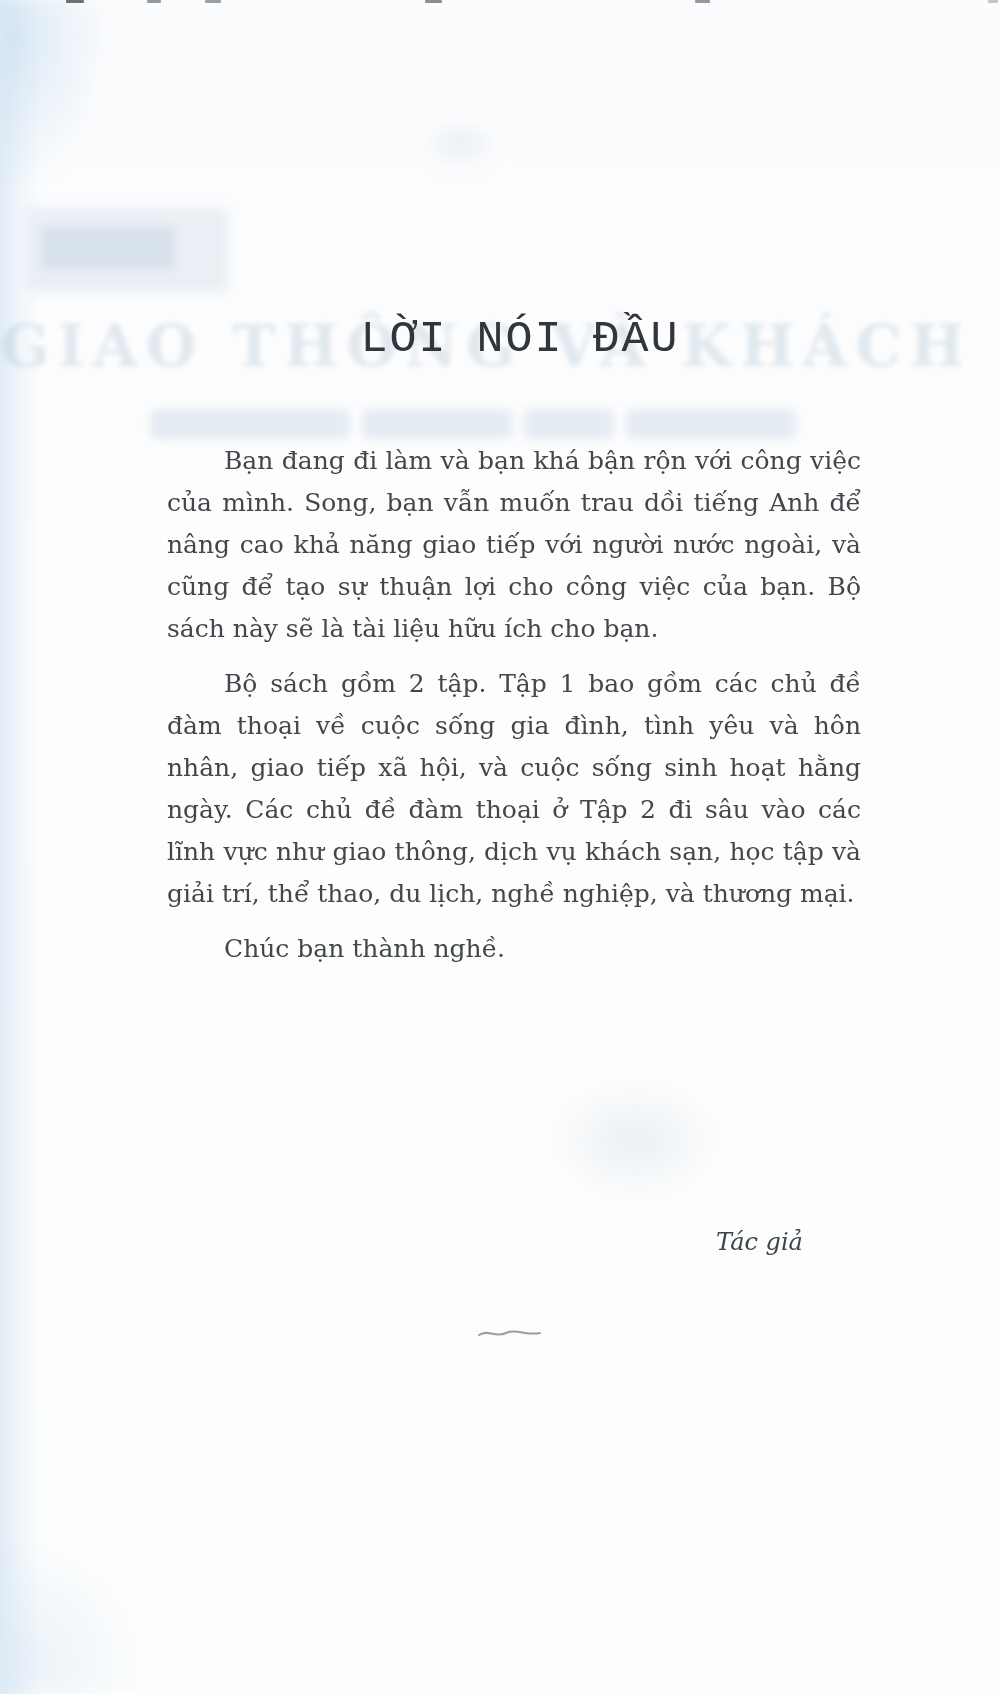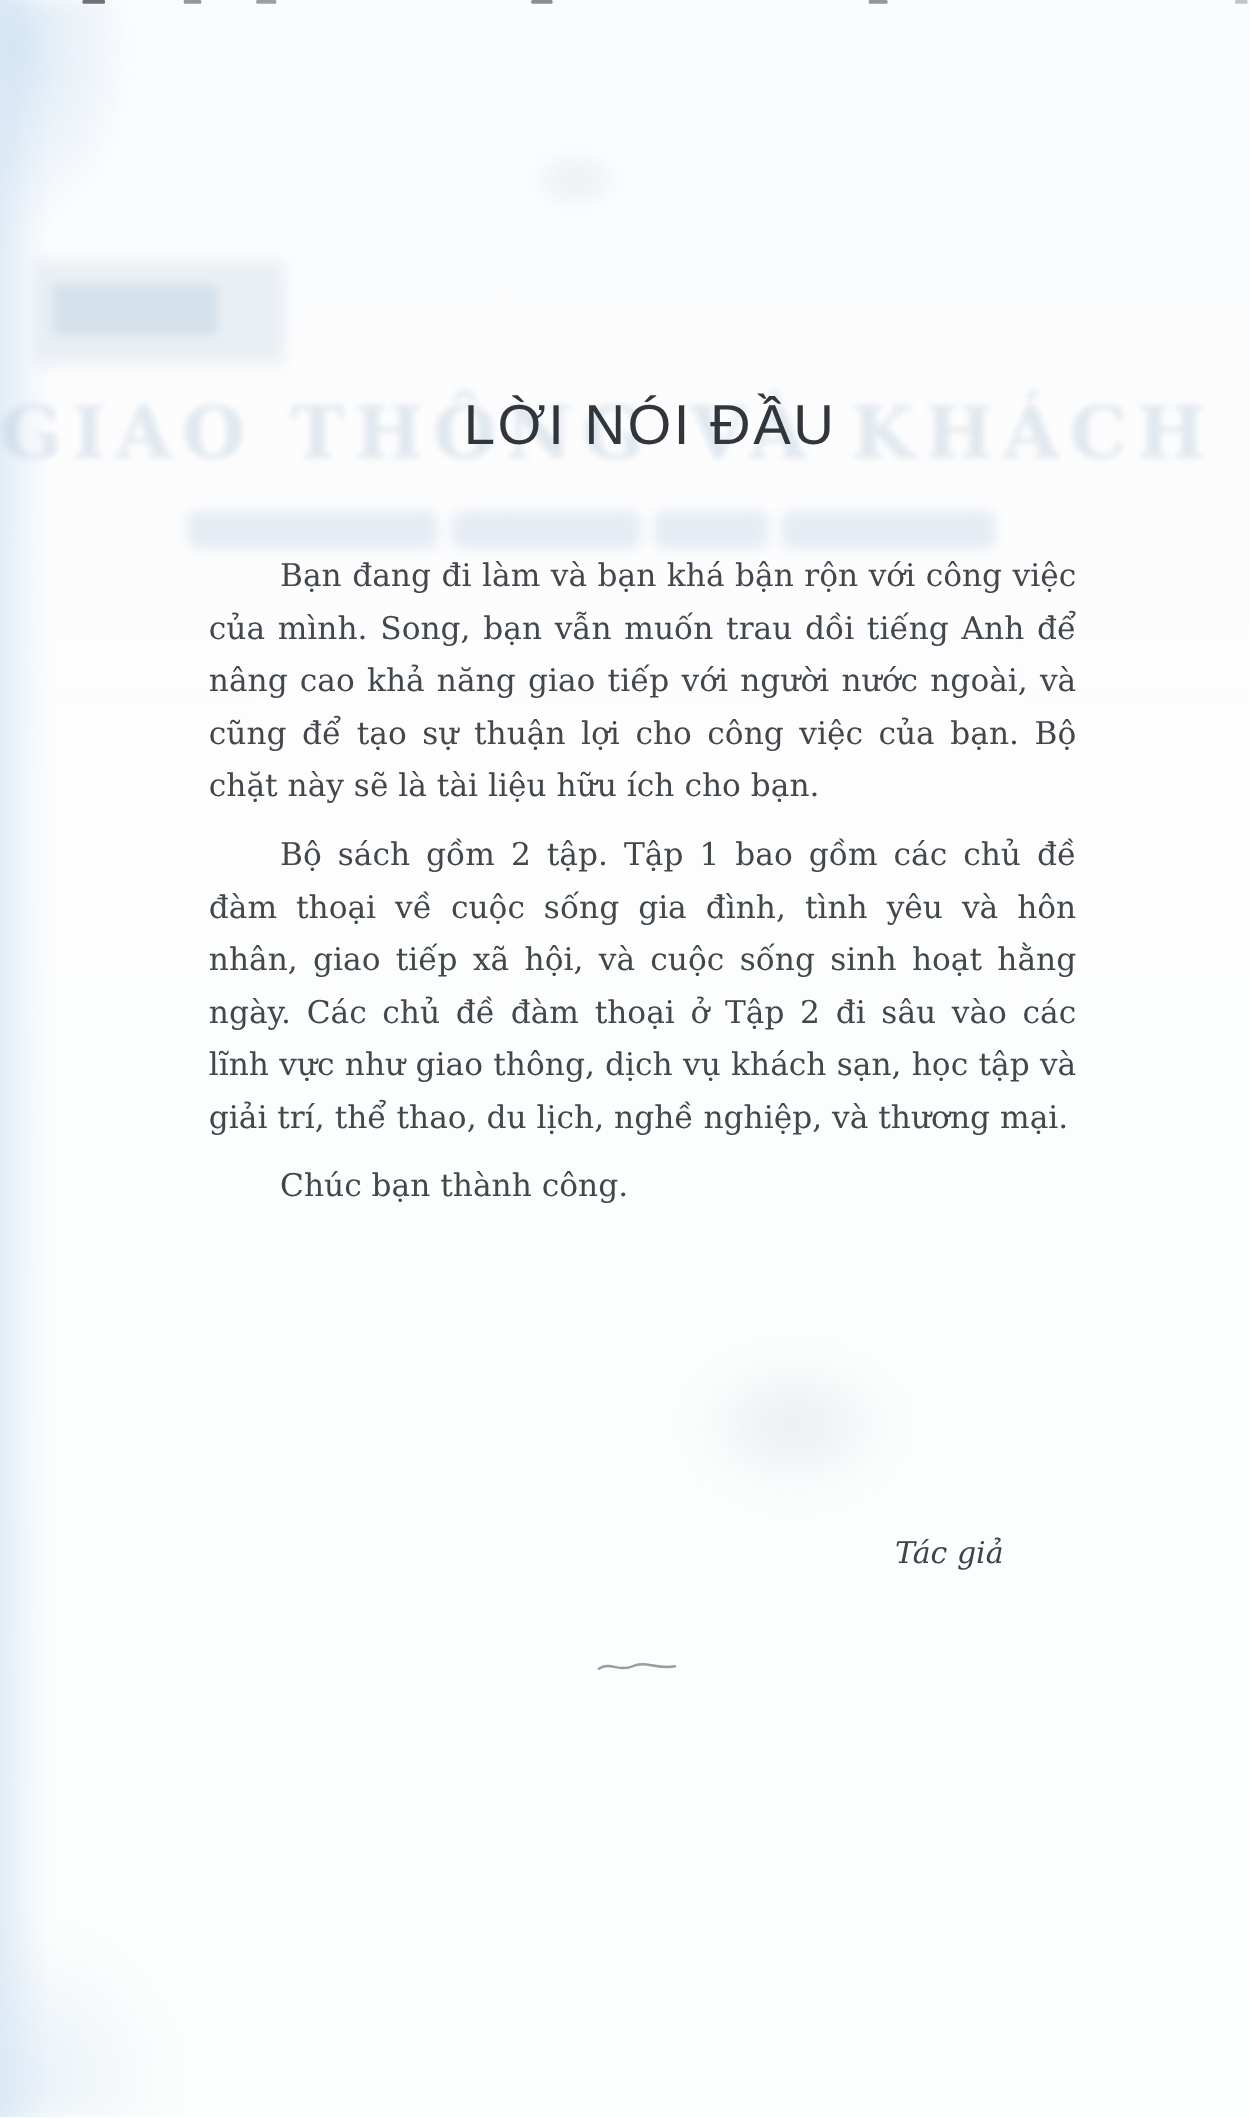--- a/index.html
+++ b/index.html
@@ -76,21 +76,21 @@
     filter:blur(9px);
   }
   
   .title{
     position:absolute;left:40px;right:0;top:314px;
     margin:0;
     text-align:center;
     font-size:45px;font-weight:400;
     letter-spacing:2px;
     color:#30363b;
-    font-family:Liberation Sans, sans-serif;
+    font-family:Liberation Mono, monospace;
   }
   .body-text{
     position:absolute;left:167px;top:440px;width:694px;
     font-size:25px;line-height:42px;
     color:#42474b;
     text-align:justify;
   }
   .body-text p{
     margin:0 0 13px 0;
     text-indent:57px;
@@ -125,23 +125,23 @@
   <div class="ghost-heading">GIAO THÔNG VÀ KHÁCH SẠN</div>
   <div class="ghost-subtitle">
     <span class="gsw1"></span><span class="gsw2"></span><span class="gsw3"></span><span class="gsw4"></span>
   </div>
   <div class="smudge-a"></div>
   <div class="smudge-b"></div>
 
   <h1 class="title">LỜI NÓI ĐẦU</h1>
 
   <div class="body-text">
-    <p>Bạn đang đi làm và bạn khá bận rộn với công việc của mình. Song, bạn vẫn muốn trau dồi tiếng Anh để nâng cao khả năng giao tiếp với người nước ngoài, và cũng để tạo sự thuận lợi cho công việc của bạn. Bộ chặt này sẽ là tài liệu hữu ích cho bạn.</p>
+    <p>Bạn đang đi làm và bạn khá bận rộn với công việc của mình. Song, bạn vẫn muốn trau dồi tiếng Anh để nâng cao khả năng giao tiếp với người nước ngoài, và cũng để tạo sự thuận lợi cho công việc của bạn. Bộ sách này sẽ là tài liệu hữu ích cho bạn.</p>
     <p>Bộ sách gồm 2 tập. Tập 1 bao gồm các chủ đề đàm thoại về cuộc sống gia đình, tình yêu và hôn nhân, giao tiếp xã hội, và cuộc sống sinh hoạt hằng ngày. Các chủ đề đàm thoại ở Tập 2 đi sâu vào các lĩnh vực như giao thông, dịch vụ khách sạn, học tập và giải trí, thể thao, du lịch, nghề nghiệp, và thương mại.</p>
-    <p class="closing">Chúc bạn thành công.</p>
+    <p class="closing">Chúc bạn thành nghề.</p>
   </div>
 
   <div class="signature">Tác giả</div>
 
   <svg class="squiggle" viewBox="0 0 64 16">
     <path d="M1,9 C10,3 18,12 28,7 C38,2 48,10 62,7" fill="none" stroke="#4a4f55" stroke-width="2" stroke-linecap="round"></path>
   </svg>
 
 </div>
 

